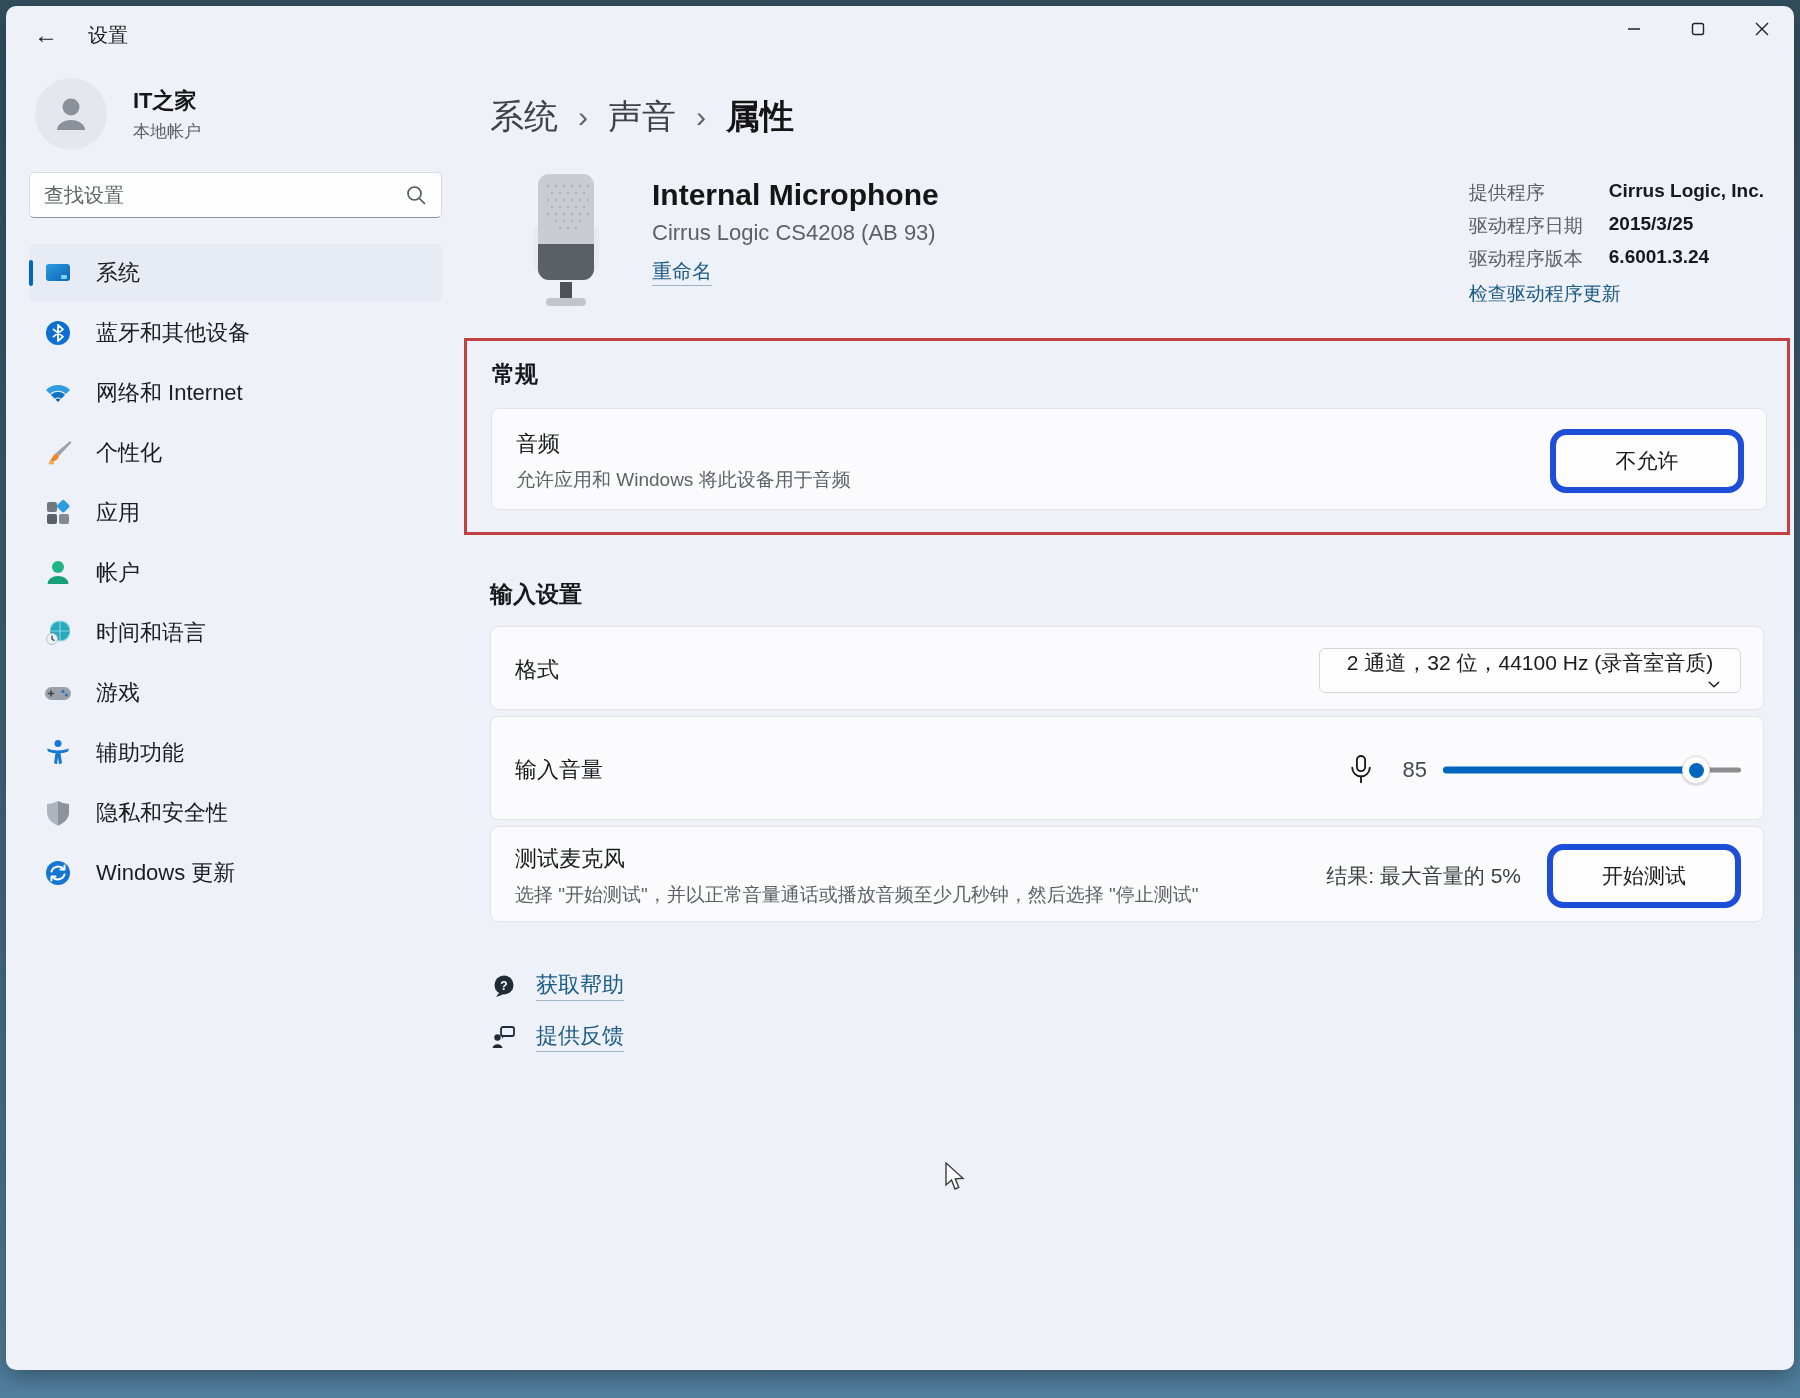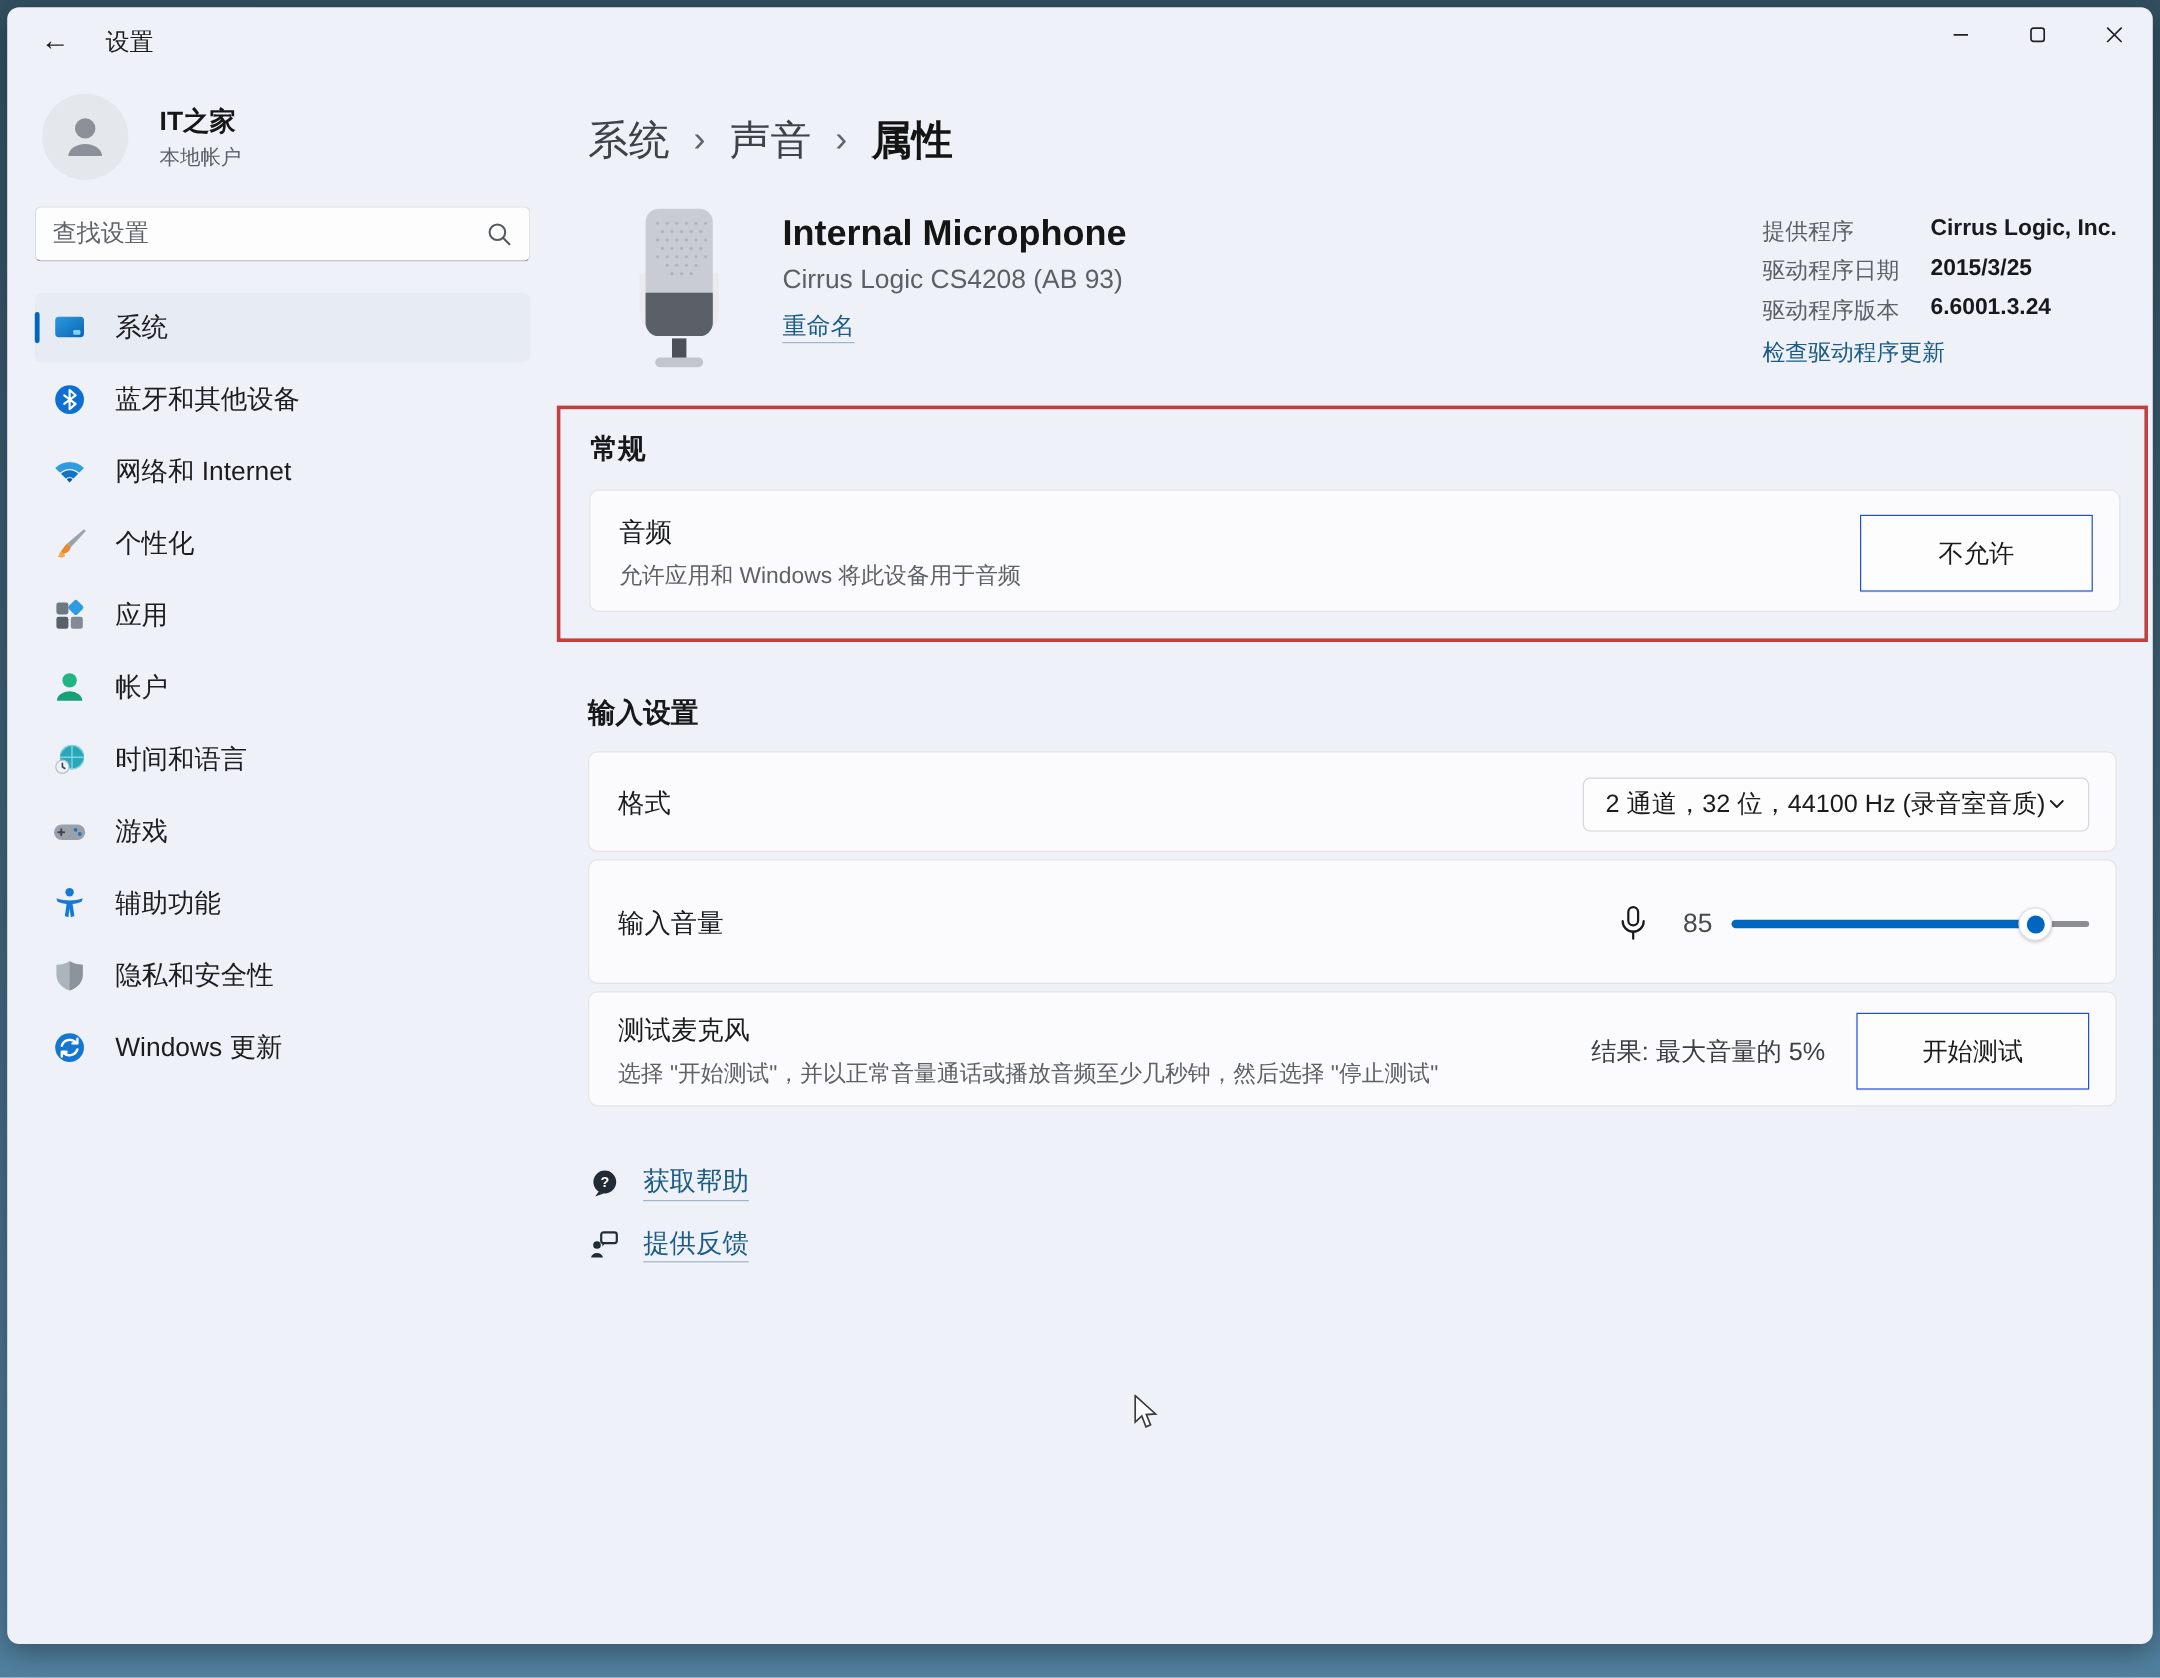--- a/index.html
+++ b/index.html
@@ -66,29 +66,29 @@
   .driver-update { font-size:19px; margin-top:9px; }
   
   .red-box { border:3px solid #c24040; margin:26px -26px 0 -26px; padding:14px 20px 22px 24px; }
   .section-header { font-size:23px; font-weight:600; color:#17181a; }
   .red-box .section-header { margin:4px 0 18px 1px; }
   .card { background:#fbfbfd; border:1px solid #e3e4e8; border-radius:8px;
     display:flex; align-items:center; padding:4px 22px 0 24px; }
   .card-title { font-size:22px; color:#1b1c1e; }
   .card-desc { font-size:19px; color:#5e6166; margin-top:8px; }
   .audio-card { height:102px; }
-  .btn { min-width:194px; height:64px; background:#fdfdfe; border:1px solid #1d4ed8; border-radius:0;
+  .btn { min-width:194px; height:64px; background:#fdfdfe; border:6px solid #1d4ed8; border-radius:16px;
     font-size:21px; color:#1b1b1b; display:flex; align-items:center; justify-content:center;
     font-family:inherit; box-shadow:0 1px 0 rgba(0,0,0,.04); }
   .right-side { margin-left:auto; display:flex; align-items:center; }
   .input-header { margin-top:44px; margin-bottom:16px; }
   .stack { display:flex; flex-direction:column; gap:6px; }
   .format-card { height:84px; }
   .dropdown { width:422px; height:45px; background:#fdfdfe; border:1px solid #d6d6da; border-radius:6px;
-    display:flex; align-items:center; padding:0 18px; font-size:21px; color:#1b1b1b; }
+    display:flex; align-items:center; padding:0 18px; font-size:21px; color:#1b1b1b;flex-direction:column; }
   .dropdown-chevron { margin-left:auto; }
   .volume-card { height:104px; }
   .vol-value { font-size:22px; color:#46494e; margin:0 16px 0 18px; min-width:34px; text-align:right; }
   .slider { position:relative; width:298px; height:26px; }
   .slider .rail { position:absolute; left:0; right:0; top:50%; transform:translateY(-50%);
     height:5px; border-radius:3px; background:#8b8d90; }
   .slider .fill { position:absolute; left:0; top:50%; transform:translateY(-50%);
     height:7px; border-radius:4px; background:#0067c0; }
   .slider .handle { position:absolute; top:50%; width:28px; height:28px; border-radius:50%;
     background:#ffffff; border:1px solid #e2e2e6; box-shadow:0 1px 3px rgba(0,0,0,.22);

